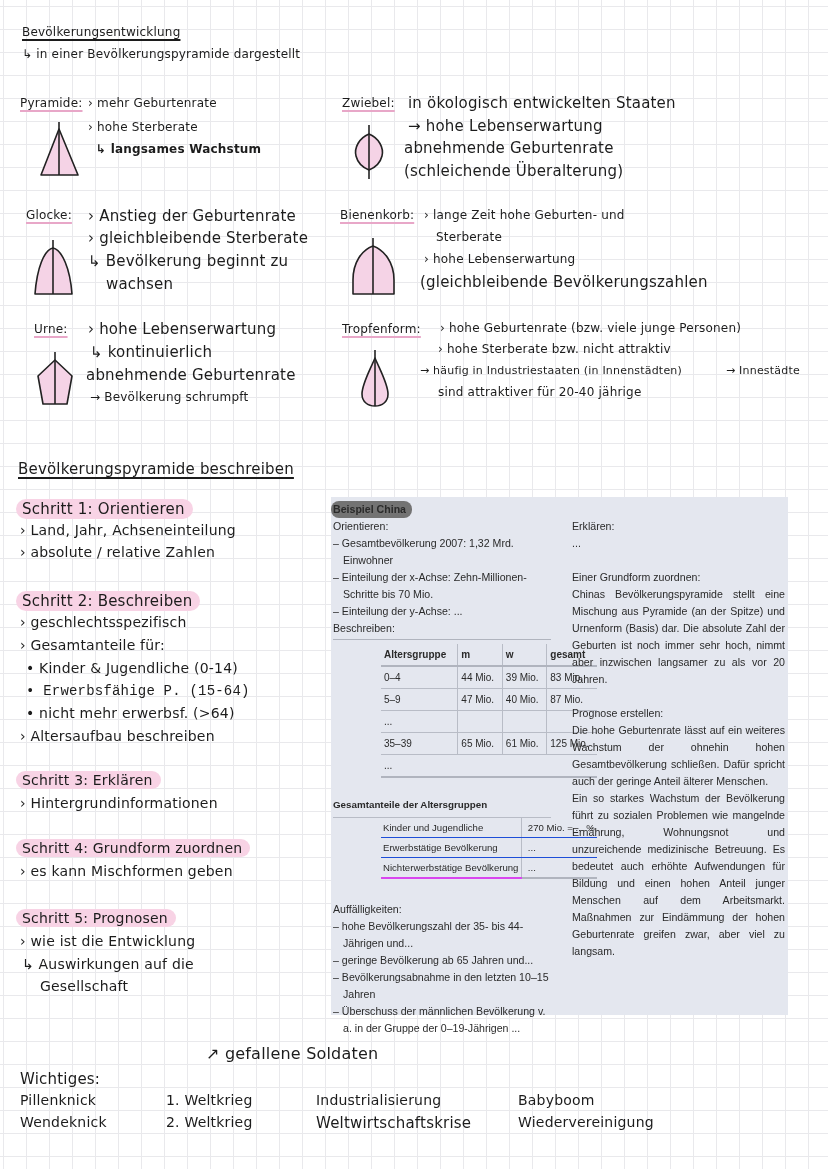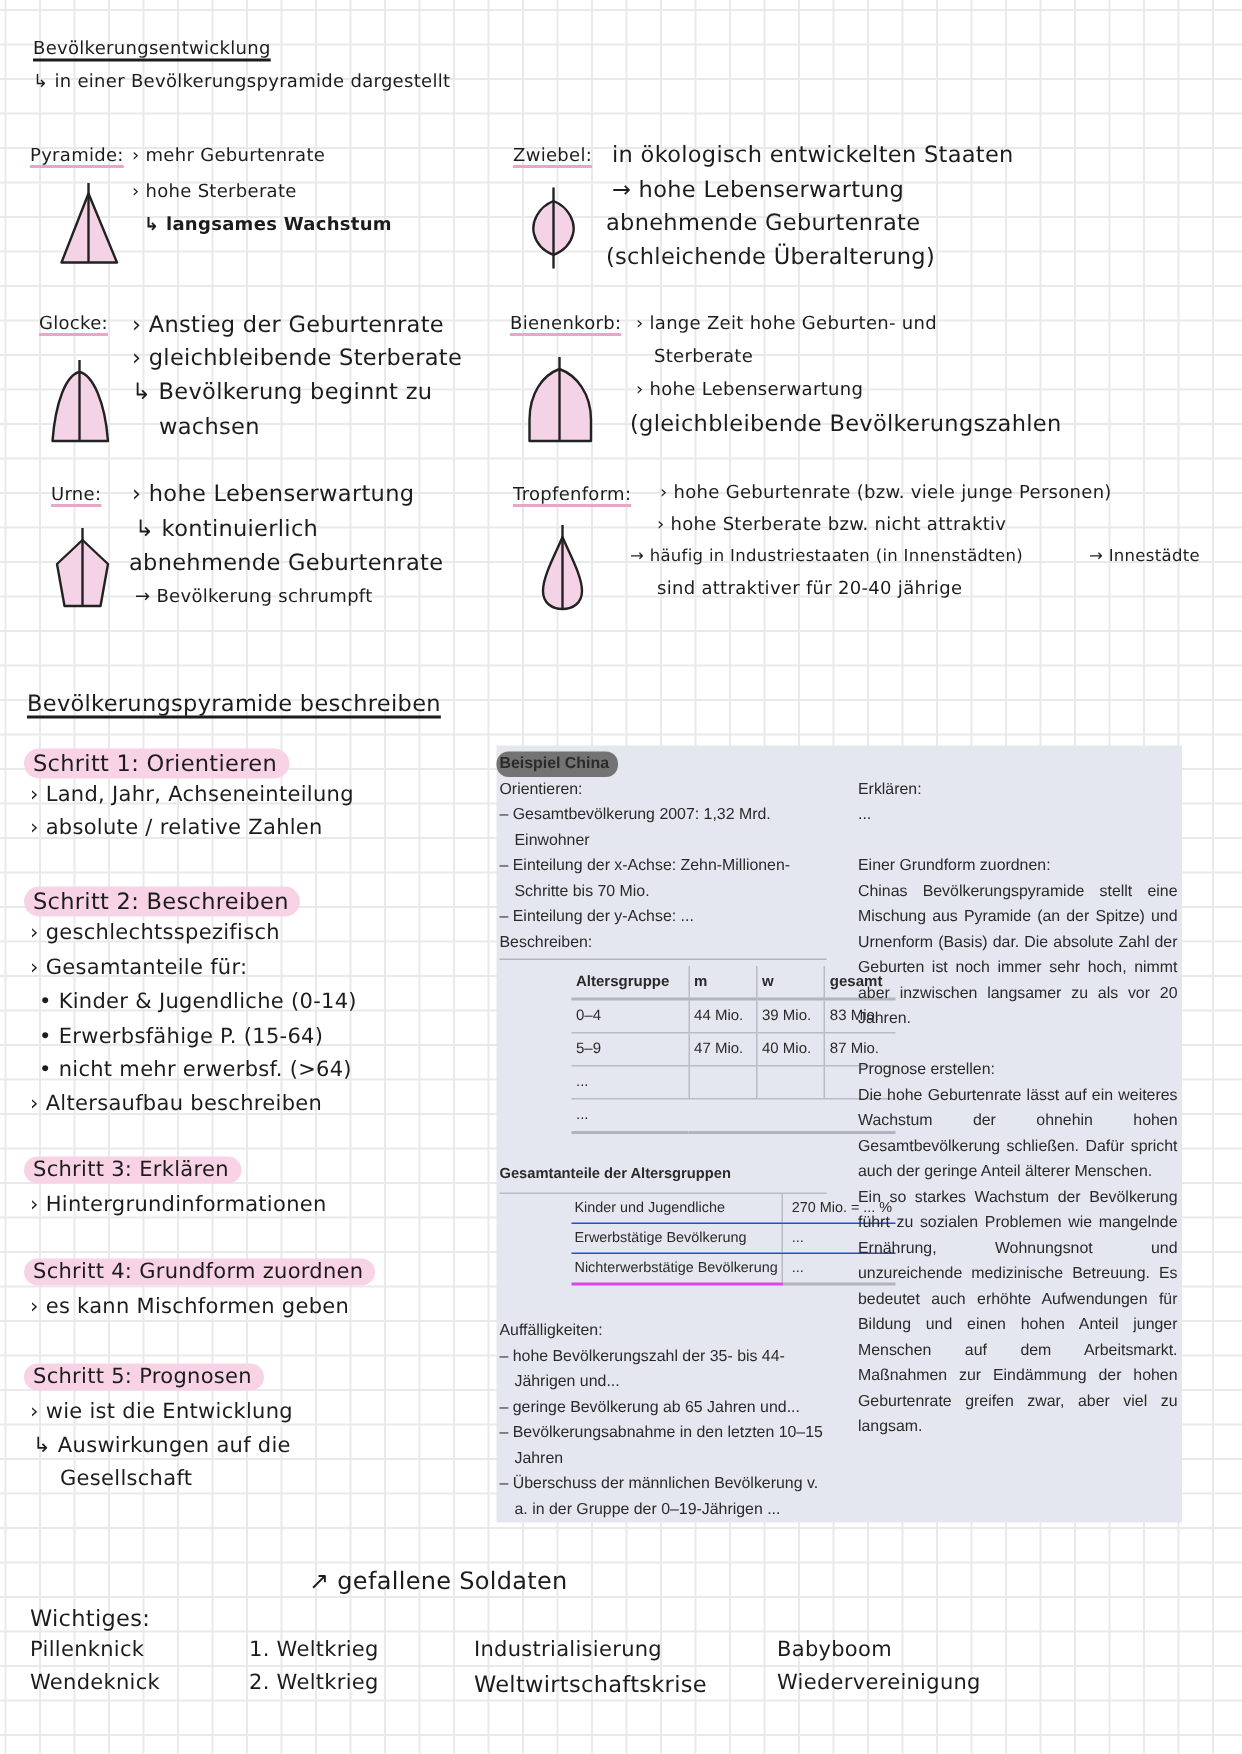--- a/index.html
+++ b/index.html
@@ -130,21 +130,21 @@
   <div class="hw s15 ul" style="left:18px;top:460px;">Bevölkerungspyramide beschreiben</div>
 
   <div class="hw s13" style="left:22px;top:500px;"><span class="hl">Schritt 1: Orientieren</span></div>
   <div class="hw s14" style="left:20px;top:522px;">› Land, Jahr, Achseneinteilung</div>
   <div class="hw s14" style="left:20px;top:544px;">› absolute / relative Zahlen</div>
 
   <div class="hw s13" style="left:22px;top:592px;"><span class="hl">Schritt 2: Beschreiben</span></div>
   <div class="hw s14" style="left:20px;top:614px;">› geschlechtsspezifisch</div>
   <div class="hw s14" style="left:20px;top:637px;">› Gesamtanteile für:</div>
   <div class="hw s14" style="left:26px;top:660px;">• Kinder &amp; Jugendliche (0-14)</div>
-  <div class="hw s14" style="left:26px;top:683px;">• Erwerbsfähige P. (15-64)</div>
+  <div class="hw s14" style="left:26px;top:683px;font-family:Liberation Mono, monospace;">• Erwerbsfähige P. (15-64)</div>
   <div class="hw s14" style="left:26px;top:705px;">• nicht mehr erwerbsf. (&gt;64)</div>
   <div class="hw s14" style="left:20px;top:728px;">› Altersaufbau beschreiben</div>
 
   <div class="hw s14" style="left:22px;top:772px;"><span class="hl">Schritt 3: Erklären</span></div>
   <div class="hw s14" style="left:20px;top:795px;">› Hintergrundinformationen</div>
 
   <div class="hw s14" style="left:22px;top:840px;"><span class="hl">Schritt 4: Grundform zuordnen</span></div>
   <div class="hw s14" style="left:20px;top:863px;">› es kann Mischformen geben</div>
 
   <div class="hw s14" style="left:22px;top:910px;"><span class="hl">Schritt 5: Prognosen</span></div>
@@ -182,20 +182,26 @@
         <td>40 Mio.</td>
         <td>87 Mio.</td>
       </tr>
       <tr>
         <td>...</td>
         <td></td>
         <td></td>
         <td></td>
       </tr>
       <tr>
+        <td>35–39</td>
+        <td>65 Mio.</td>
+        <td>61 Mio.</td>
+        <td>125 Mio.</td>
+      </tr>
+      <tr>
         <td style="border-bottom:2px solid #b0b4be;">...</td>
         <td style="border-bottom:2px solid #b0b4be;border-left:none;"></td>
         <td style="border-bottom:2px solid #b0b4be;border-left:none;"></td>
         <td style="border-bottom:2px solid #b0b4be;border-left:none;"></td>
       </tr>
     </tbody>
       </table>
     <div style="height:14px;"></div>
     <div class="sub" style="border-bottom:1px solid #b8bcc6;padding-bottom:4px;">Gesamtanteile der Altersgruppen</div>
     <table class="share">

